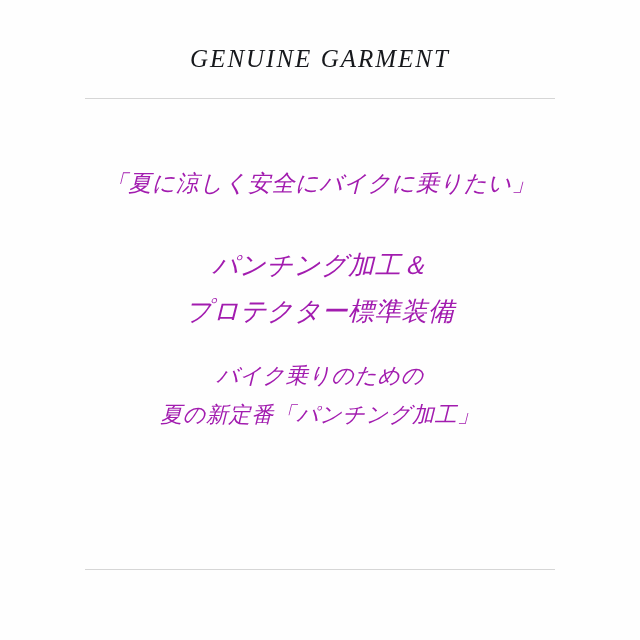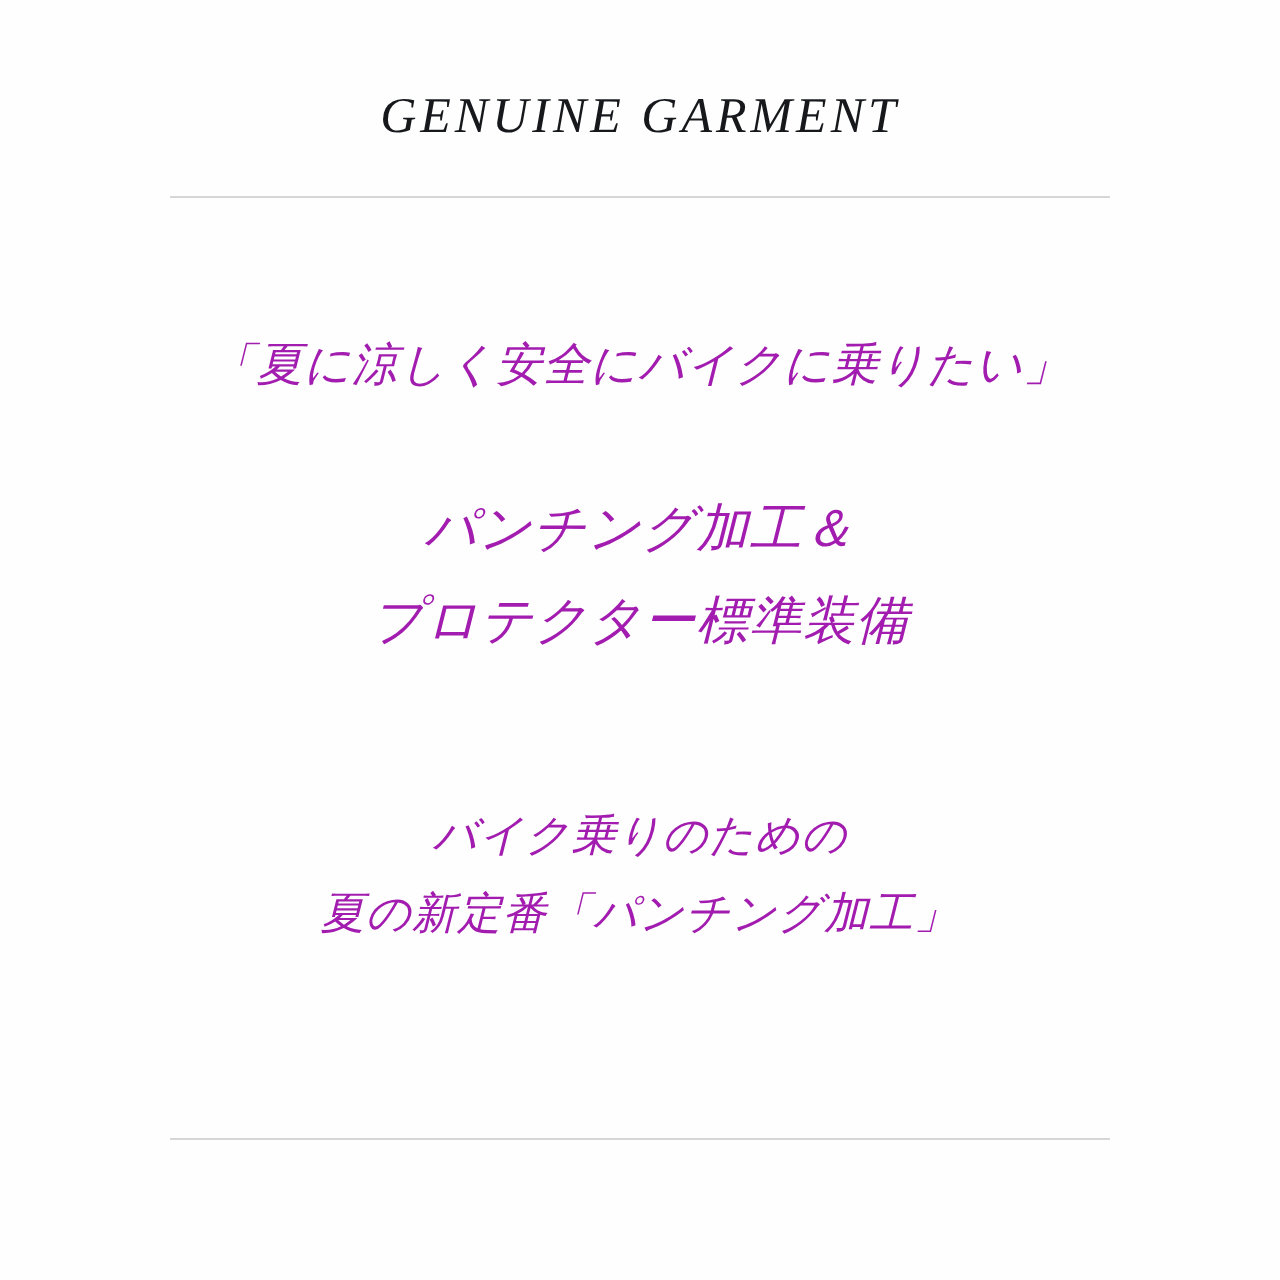--- a/index.html
+++ b/index.html
@@ -52,21 +52,21 @@
     width: 520px;
     text-align: center;
     font-family: "DejaVu Serif", "Liberation Serif", serif;
     color: #a21caf;
     font-size: 23px;
     line-height: 1.75;
     letter-spacing: 0.6px;
   }
   .block-1 { margin-top: 56px; }
   .block-2 { margin-top: 40px; font-size: 26px; }
-  .block-3 { margin-top: 66px; font-size: 22px; }
+  .block-3 { margin-top: 23px; font-size: 22px; }
   .line {
     display: block;
     white-space: nowrap;
   }
 </style>
 </head>
 <body>
 
 <div class="page">
 

